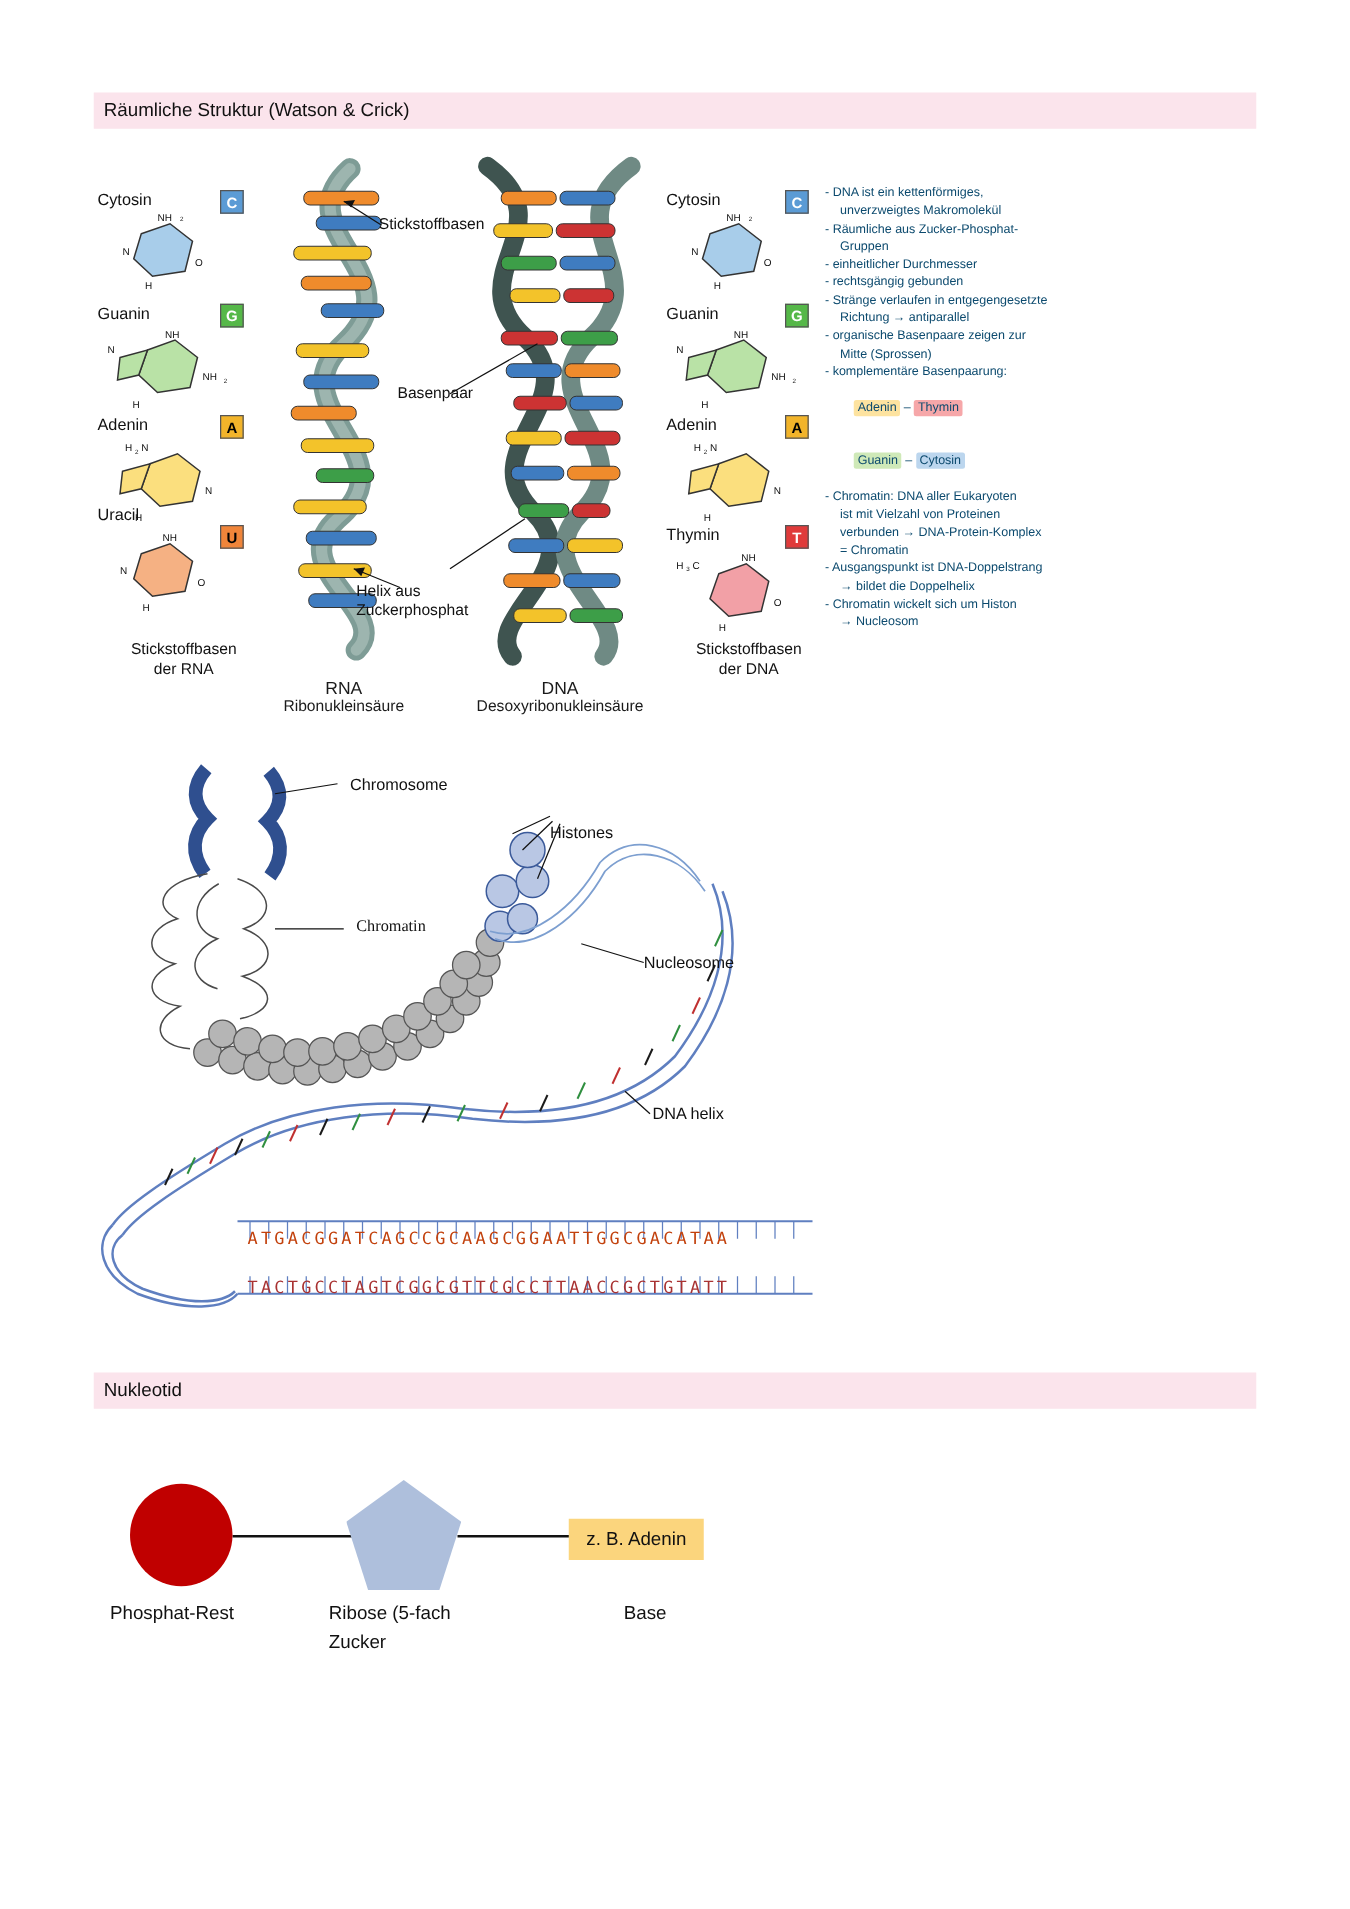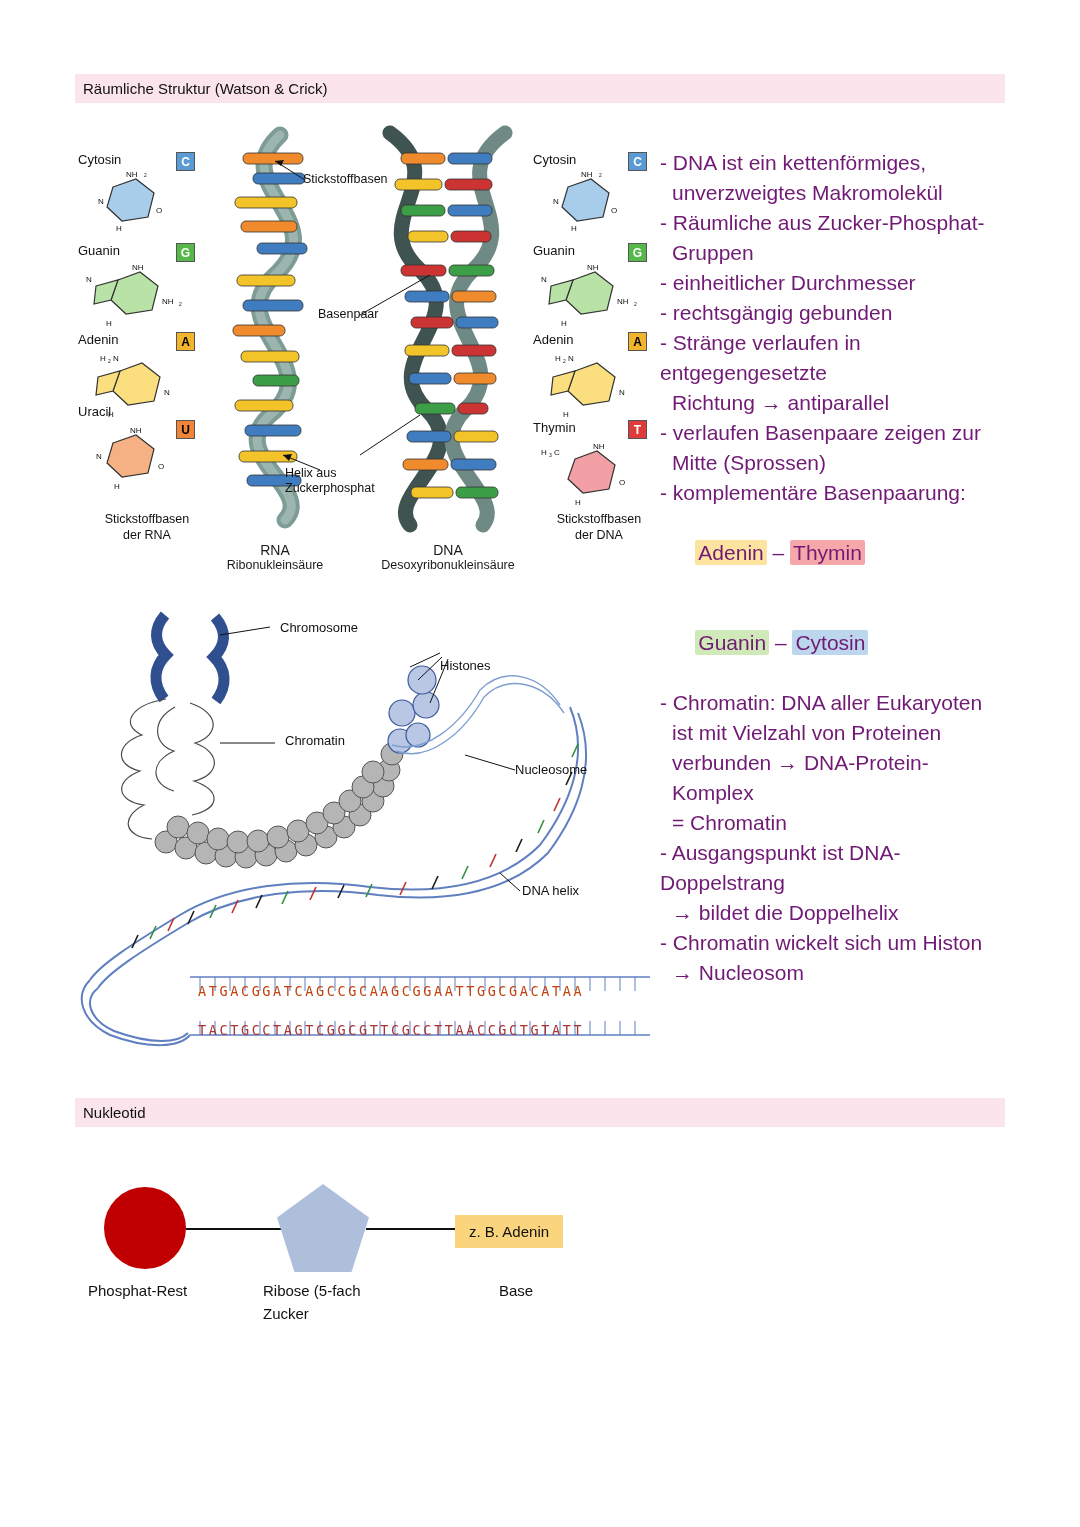--- a/index.html
+++ b/index.html
@@ -26,23 +26,23 @@
   }
   #bar-raum { top: 74px; }
   #bar-nukleotid { top: 1098px; }
 
   
   .notes {
     position: absolute;
     left: 660px;
     top: 148px;
     width: 350px;
-    font-size: 21px;
+    font-size: 10px;
     line-height: 1.43;
-    color: #701a75;
+    color: #0c4a6e;
   }
   .note-line { white-space: pre-wrap; }
   .note-line.indent { padding-left: 12px; }
   .hl { padding: 1px 3px; border-radius: 2px; }
   .hl-adenin { background: #fde3a0; }
   .hl-thymin { background: #f6a7a9; }
   .hl-guanin { background: #cfe9b8; }
   .hl-cytosin { background: #bcd6ee; }
 
   
@@ -330,21 +330,21 @@
 <div class="notes">
   <div>
     <div class="note-line">- DNA ist ein kettenförmiges,</div>
     <div class="note-line indent">unverzweigtes Makromolekül</div>
     <div class="note-line">- Räumliche aus Zucker-Phosphat-</div>
     <div class="note-line indent">Gruppen</div>
     <div class="note-line">- einheitlicher Durchmesser</div>
     <div class="note-line">- rechtsgängig gebunden</div>
     <div class="note-line">- Stränge verlaufen in entgegengesetzte</div>
     <div class="note-line indent">Richtung → antiparallel</div>
-    <div class="note-line">- verlaufen Basenpaare zeigen zur</div>
+    <div class="note-line">- organische Basenpaare zeigen zur</div>
     <div class="note-line indent">Mitte (Sprossen)</div>
     <div class="note-line">- komplementäre Basenpaarung:</div>
   </div>
   <div class="note-line indent">
     <span class="hl hl-adenin">Adenin</span><span> – </span><span class="hl hl-thymin">Thymin</span>
   </div>
   <div class="note-line indent">
     <span class="hl hl-guanin">Guanin</span><span> – </span><span class="hl hl-cytosin">Cytosin</span>
   </div>
   <div>
@@ -516,21 +516,21 @@
     <line x1="520" y1="426" x2="520" y2="440"></line>
       <line x1="535" y1="426" x2="535" y2="440"></line>
     <line x1="550" y1="426" x2="550" y2="440"></line>
       <line x1="565" y1="426" x2="565" y2="440"></line>
   </g>
 </svg>
 
 <div class="chrom-label" style="left:280px; top:620px;">
   <span>Chromosome</span>
 </div>
-<div class="chrom-label" style="left:285px; top:733px;">
+<div class="chrom-label" style="left:285px; top:733px;font-family:Liberation Serif, serif;">
   <span>Chromatin</span>
 </div>
 <div class="chrom-label" style="left:440px; top:658px;">
   <span>Histones</span>
 </div>
 <div class="chrom-label" style="left:515px; top:762px;">
   <span>Nucleosome</span>
 </div>
 <div class="chrom-label" style="left:522px; top:883px;">
   <span>DNA helix</span>

